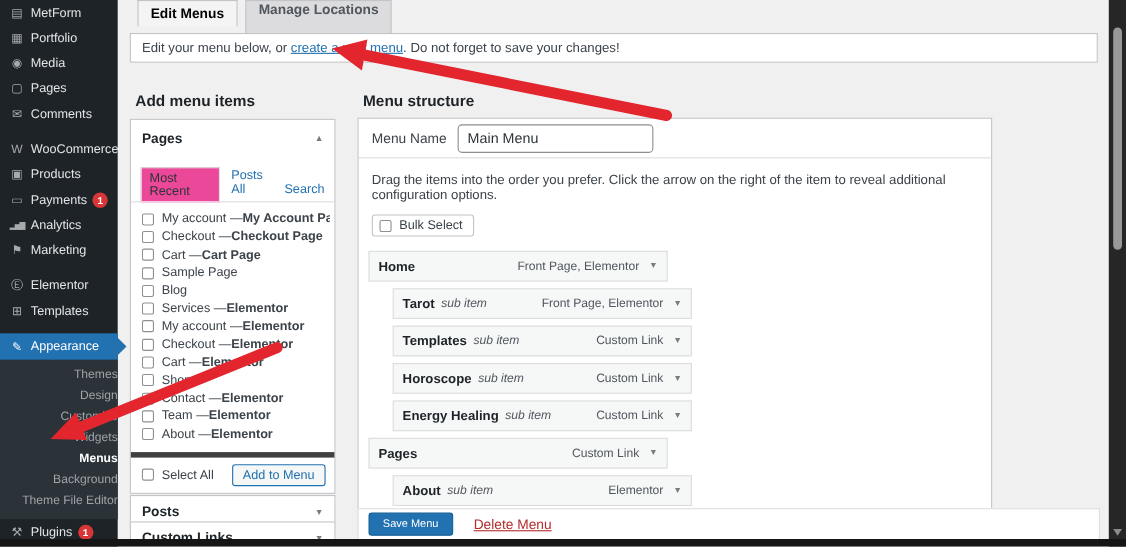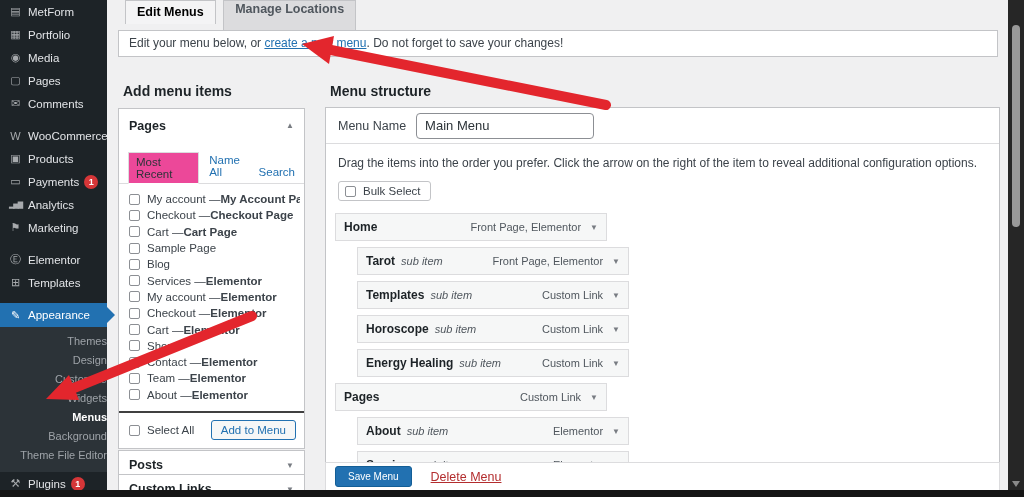--- a/index.html
+++ b/index.html
@@ -52,30 +52,30 @@
   .acc-title { font-size:12.5px; font-weight:bold; color:#1d2327; }
   .acc-toggle { font-size:8px; color:#787c82; }
   .inner-tabs { padding:9px 9px 0 9px; border-bottom:1px solid #dcdcde; font-size:11.5px; display:flex; align-items:flex-end; }
   .inner-tab-active { border:1px solid #dcdcde; border-bottom:1px solid #fff; background:#ec4899; margin-bottom:-1px;
                       padding:3px 7px; color:#2c3338; cursor:pointer; }
   .inner-tab-link { color:#2271b1; padding:3px 0 5px 0; margin-left:10px; cursor:pointer; }
   .cb-list { padding:7px 4px 8px 10px; }
   .cb-row { display:flex; align-items:center; height:16.3px; font-size:11.5px; color:#3c434a; white-space:nowrap; overflow:hidden; }
   .cb { width:11px; height:11px; flex:0 0 11px; border:1px solid #8c8f94; border-radius:2px; background:#fff; margin-right:7px; cursor:pointer; }
   .cb-row b { font-weight:bold; }
-  .acc-foot { border-top:2px solid #404040; height:37px; display:flex; align-items:center; justify-content:space-between; padding:0 8px 0 10px; }
+  .acc-foot { border-top:5px solid #404040; height:37px; display:flex; align-items:center; justify-content:space-between; padding:0 8px 0 10px; }
   .sel-all { display:flex; align-items:center; font-size:11.5px; color:#3c434a; }
   .add-btn { border:1px solid #2271b1; color:#2271b1; background:#f6f7f7; border-radius:3px;
              font-size:11.5px; padding:3px 9px; cursor:pointer; font-family:inherit; }
   .posts-panel { position:absolute; left:11px; top:450px; width:187px; height:30px; }
   .posts-panel .acc-head, .links-panel .acc-head { height:28px; }
   .links-panel { position:absolute; left:11px; top:474px; width:187px; height:30px; }
 
   
-  .ms-panel { position:absolute; left:218px; top:107px; width:675px; height:384px; }
+  .ms-panel { position:absolute; left:218px; top:107px; width:577px; height:384px; }
   .name-row { height:36px; display:flex; align-items:center; padding-left:12px; border-bottom:1px solid #dcdcde; }
   .name-label { font-size:12.5px; color:#3c434a; margin-right:10px; }
   .name-input { width:178px; height:26px; border:1px solid #8c8f94; border-radius:4px; padding:0 8px;
                 font-size:13px; font-family:inherit; color:#2c3338; }
   .drag-hint { padding:12px 12px 0 12px; font-size:12px; color:#3c434a; }
   .bulk-chip { display:inline-flex; align-items:center; margin:11px 0 0 12px; border:1px solid #c3c4c7;
                border-radius:3px; padding:3px 9px 3px 6px; font-size:11.5px; color:#3c434a; background:#fff; cursor:pointer; }
   .mi-list { margin-top:12px; }
   .mi { width:272px; height:28px; background:#f6f7f7; border:1px solid #dcdcde; display:flex; align-items:center;
         padding:0 8px; margin:0 0 6px 9px; cursor:move; }
@@ -187,21 +187,21 @@
   <h2 class="col-heading" style="left:16px; top:83px;">Add menu items</h2>
   <h2 class="col-heading" style="left:223px; top:83px;">Menu structure</h2>
 
   <div class="panel pages-panel">
     <div class="acc-head">
       <span class="acc-title">Pages</span>
       <span class="acc-toggle">▲</span>
     </div>
     <div class="inner-tabs">
       <span class="inner-tab-active">Most Recent</span>
-      <span class="inner-tab-link">Name All</span>
+      <span class="inner-tab-link">Posts All</span>
       <span class="inner-tab-link">Search</span>
     </div>
     <div class="cb-list">
       <div class="cb-row">
           <span class="cb"></span>
           <span>My account — </span>
           <b>My Account Page</b>
         </div>
       <div class="cb-row">
           <span class="cb"></span>

